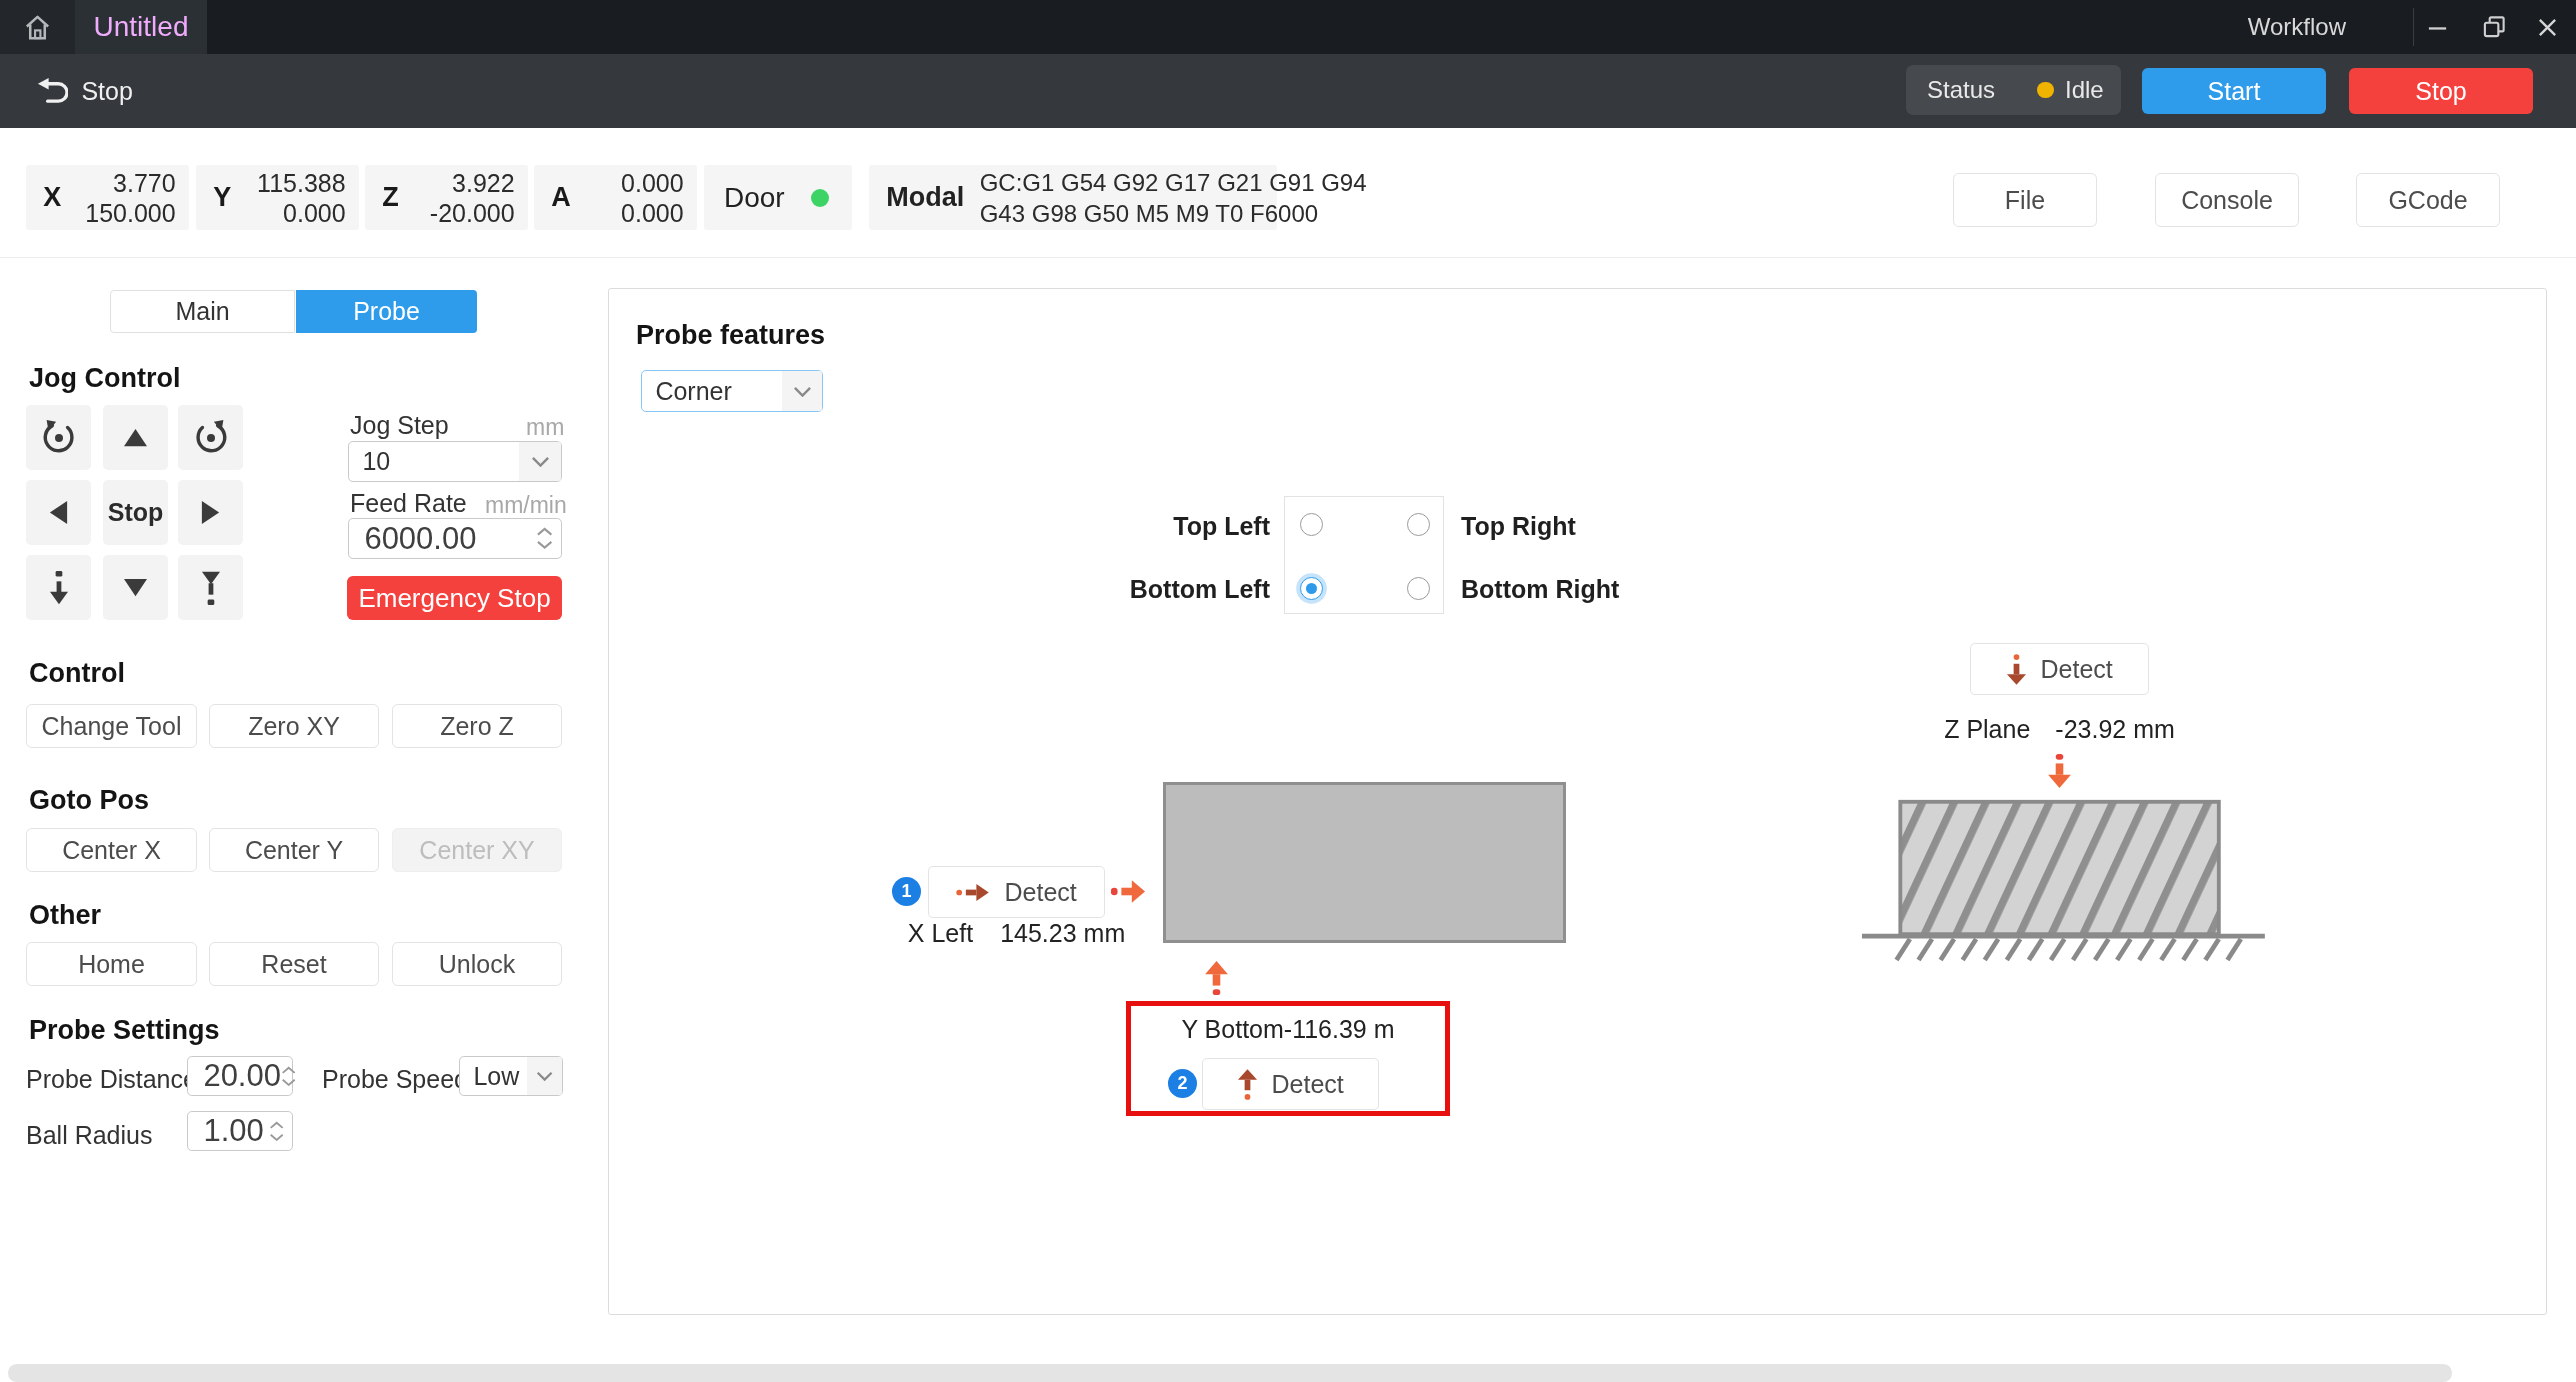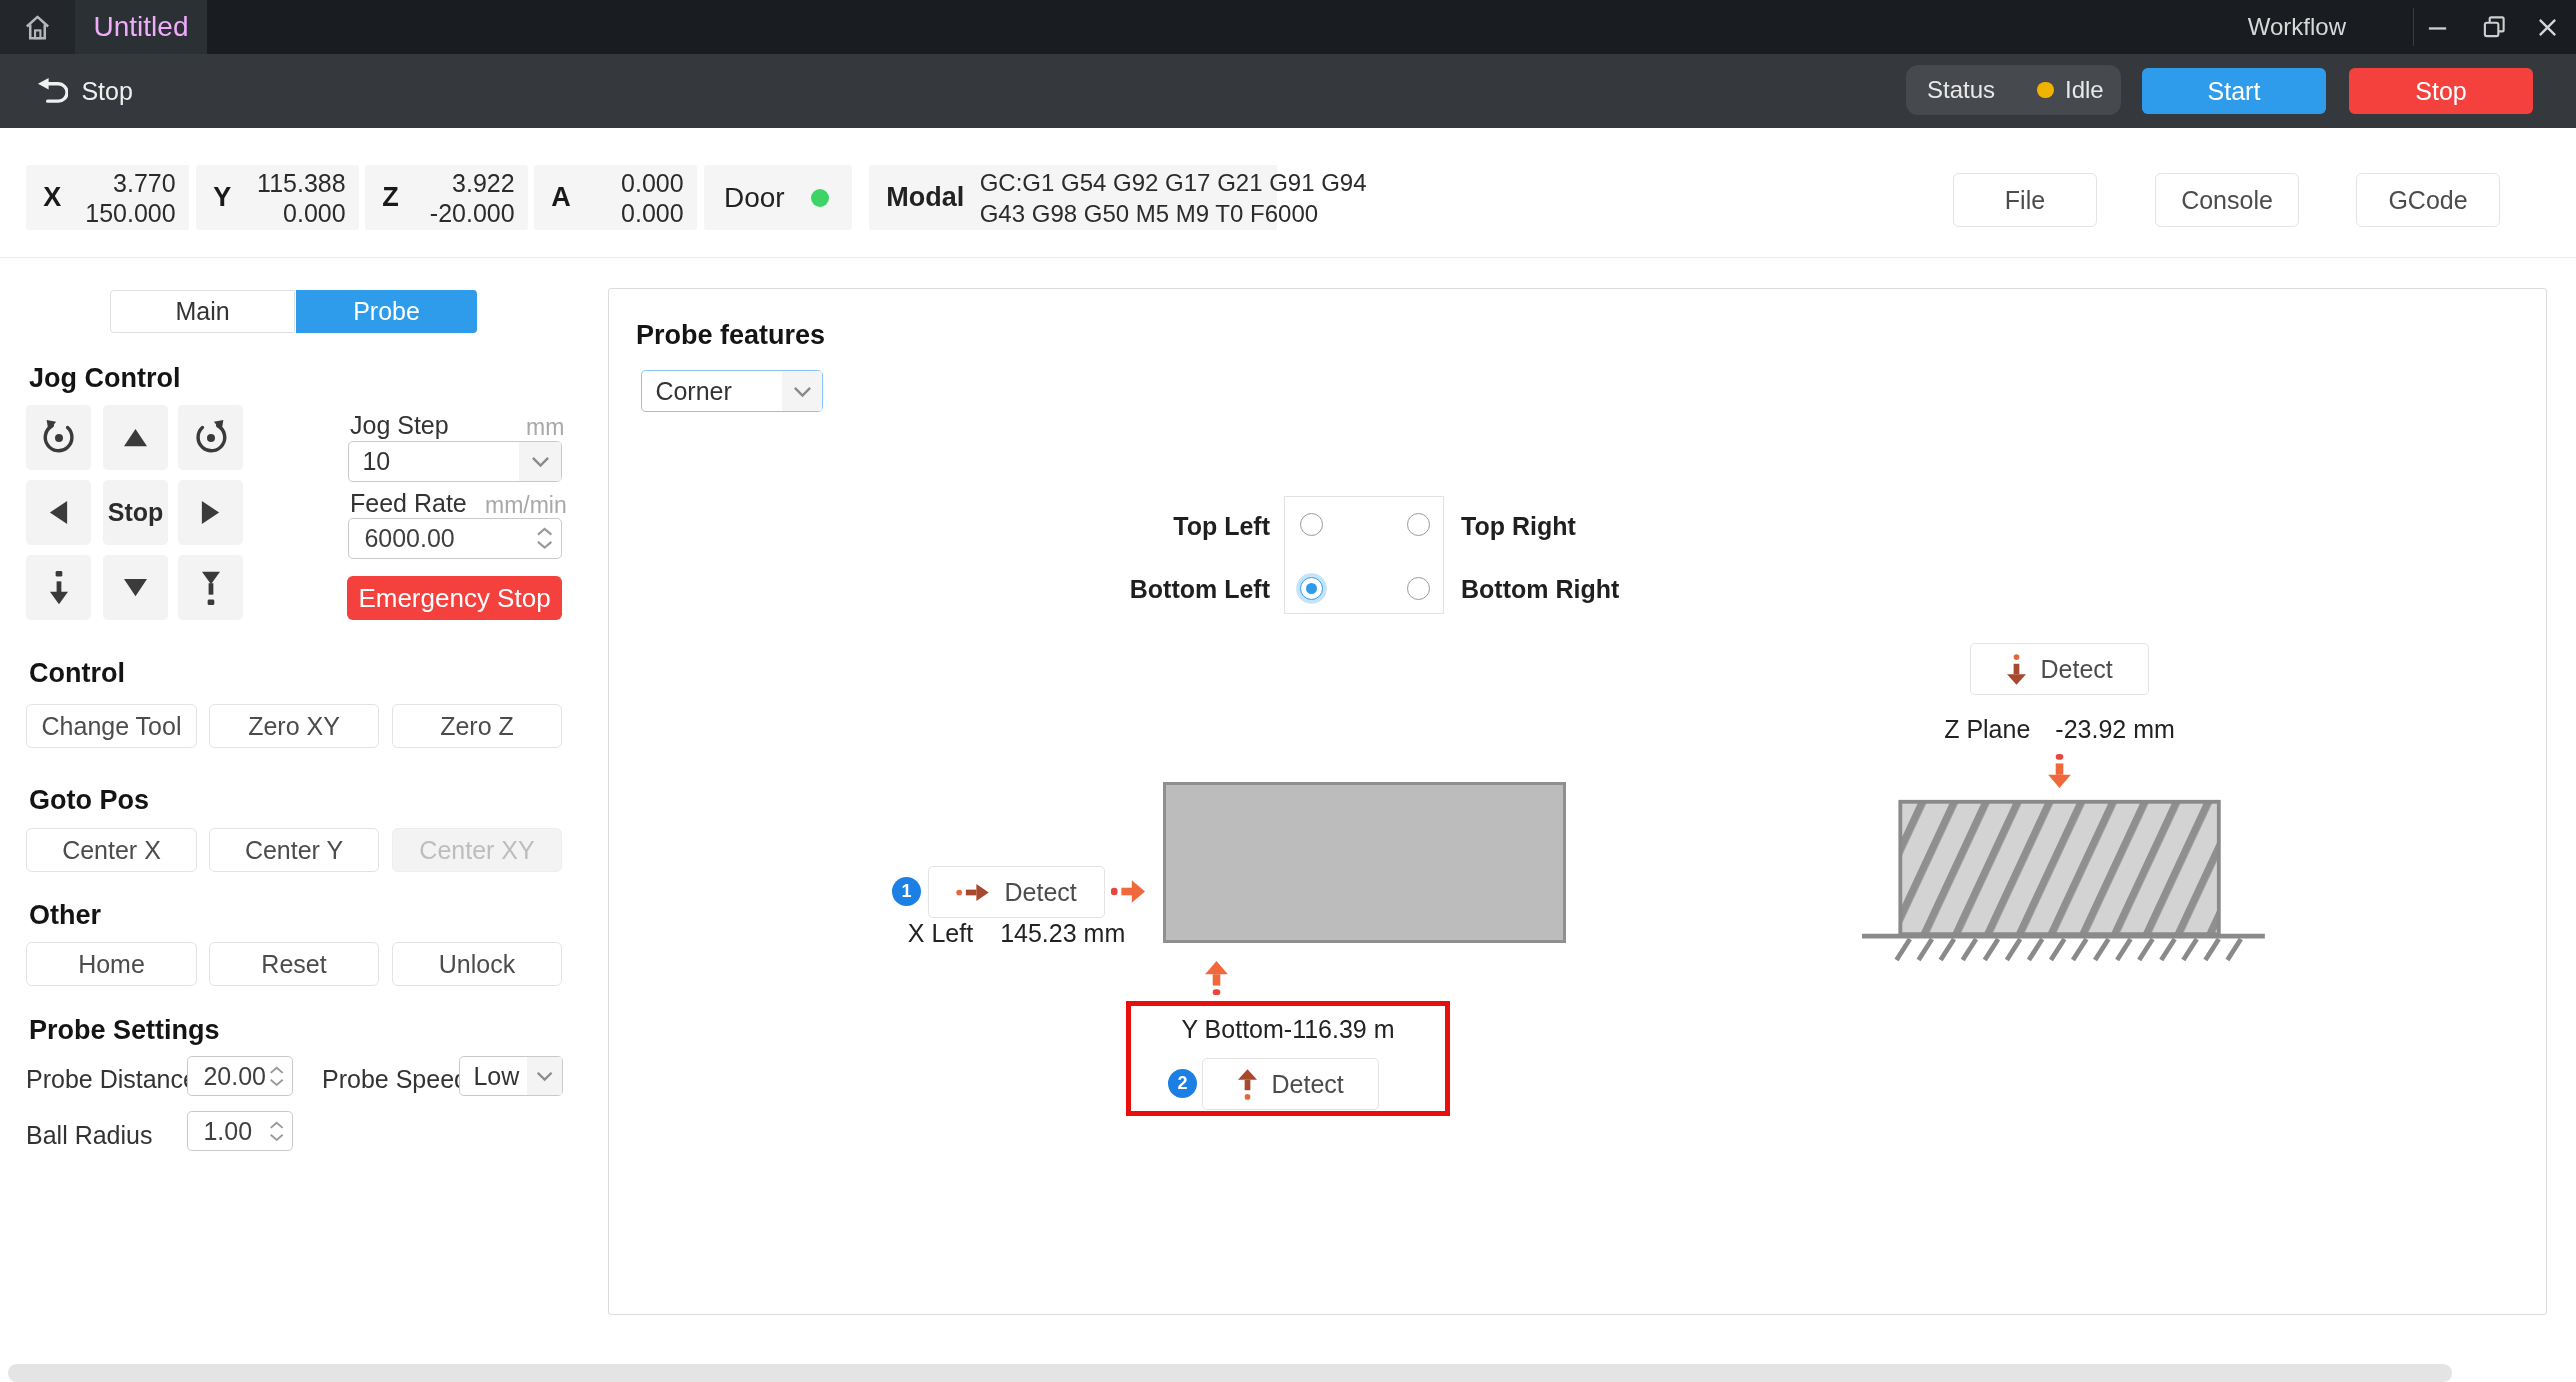--- a/index.html
+++ b/index.html
@@ -12,21 +12,21 @@
   .doc-tab{left:75px;top:0;width:132px;height:54px;background:#2b3034;display:flex;align-items:center;justify-content:center;
            color:#f0abfc;font-size:28px;}
   .app-title{right:230px;top:0;height:54px;display:flex;align-items:center;color:#d8d8d8;font-size:24px;}
   .win-divider{left:2413px;top:7.7px;width:1px;height:38px;background:#3a3e43;}
   .winbtn{top:0;width:42px;height:54px;display:flex;align-items:center;justify-content:center;color:#d2d2d2;}
   
   .toolbar{left:0;top:54px;width:2576px;height:74px;background:#35393d;}
   .back-btn{left:35px;top:54px;height:74px;display:flex;align-items:center;gap:13.4px;color:#f0f0f0;font-size:25px;cursor:default;}
   .bar-title{left:0;top:54px;width:2576px;height:74px;display:flex;align-items:center;justify-content:center;
              color:#f4f4f4;font-size:26px;pointer-events:none;}
-  .status-pill{left:1906px;top:65px;width:215px;height:50px;background:#46494d;border-radius:12px;
+  .status-pill{left:1906px;top:65px;width:215px;height:50px;background:#46494d;border-radius:7px;
                display:flex;align-items:center;color:#e9e9e9;font-size:24px;}
   .status-pill .lbl{margin-left:21px;}
   .status-pill .dot{width:16.3px;height:16.3px;border-radius:50%;background:#f0b400;margin-left:auto;}
   .status-pill .val{margin-left:11.5px;margin-right:17.3px;}
   .start-btn{left:2142px;top:68px;width:184px;height:46px;background:#2F9CEB;border:none;border-radius:5.8px;
              color:#fff;font-size:25px;font-family:inherit;}
   .stop-btn{left:2349px;top:68px;width:184px;height:46px;background:#F5413E;border:none;border-radius:5.8px;
             color:#fff;font-size:25px;font-family:inherit;}
   
   .dro-bar{left:0;top:128px;width:2576px;height:130px;background:#fff;border-bottom:1.9px solid #ececec;box-sizing:border-box;}
@@ -49,21 +49,21 @@
   .tab{top:290px;height:43px;display:flex;align-items:center;justify-content:center;font-size:25px;box-sizing:border-box;}
   .tab-main{left:110px;width:185px;background:#fff;border:1.9px solid #e0e0e0;border-radius:3.8px 0 0 3.8px;color:#333;}
   .tab-probe{left:296px;width:181px;background:#2F9CEB;border-radius:0 3.8px 3.8px 0;color:#fff;}
   .jogcell{width:65px;height:65px;background:#f3f3f3;border-radius:4.8px;display:flex;align-items:center;justify-content:center;border:none;}
   .sel{background:#fff;border:1.9px solid #c9c9c9;border-radius:4.8px;display:flex;align-items:center;
        font-size:25px;color:#333;box-sizing:border-box;}
   .sel .val{margin-left:13.4px;}
   .sel .chev{margin-left:auto;width:42px;align-self:stretch;background:#f4f4f4;display:flex;align-items:center;
              justify-content:center;border-radius:0 2.9px 2.9px 0;}
   .numin{background:#fff;border:1.9px solid #c9c9c9;border-radius:4.8px;display:flex;align-items:center;
-         font-size:25px;color:#3f3f3f;box-sizing:border-box;}
+         font-size:31px;color:#3f3f3f;box-sizing:border-box;}
   .numin .val{margin-left:15.4px;}
   .numin .spin{margin-left:auto;margin-right:7.7px;display:flex;flex-direction:column;gap:3.8px;}
   .estop{left:347px;top:576px;width:215px;height:44px;background:#F5413E;border:none;border-radius:5.8px;
          color:#fff;font-size:26px;font-family:inherit;}
   .unit{color:#a8a8a8;font-size:23px;}
   .flabel{font-size:25px;color:#333;}
   
   .panel{left:608px;top:288px;width:1939px;height:1027px;border:1.9px solid #dcdcdc;border-radius:2.9px;box-sizing:border-box;background:#fff;}
   .corner-box{left:1284px;top:496px;width:160px;height:118px;border:1.9px solid #e2e2e2;box-sizing:border-box;}
   .radio{width:23px;height:23px;border-radius:50%;background:#fff;border:1.9px solid #9a9a9a;box-sizing:border-box;}

